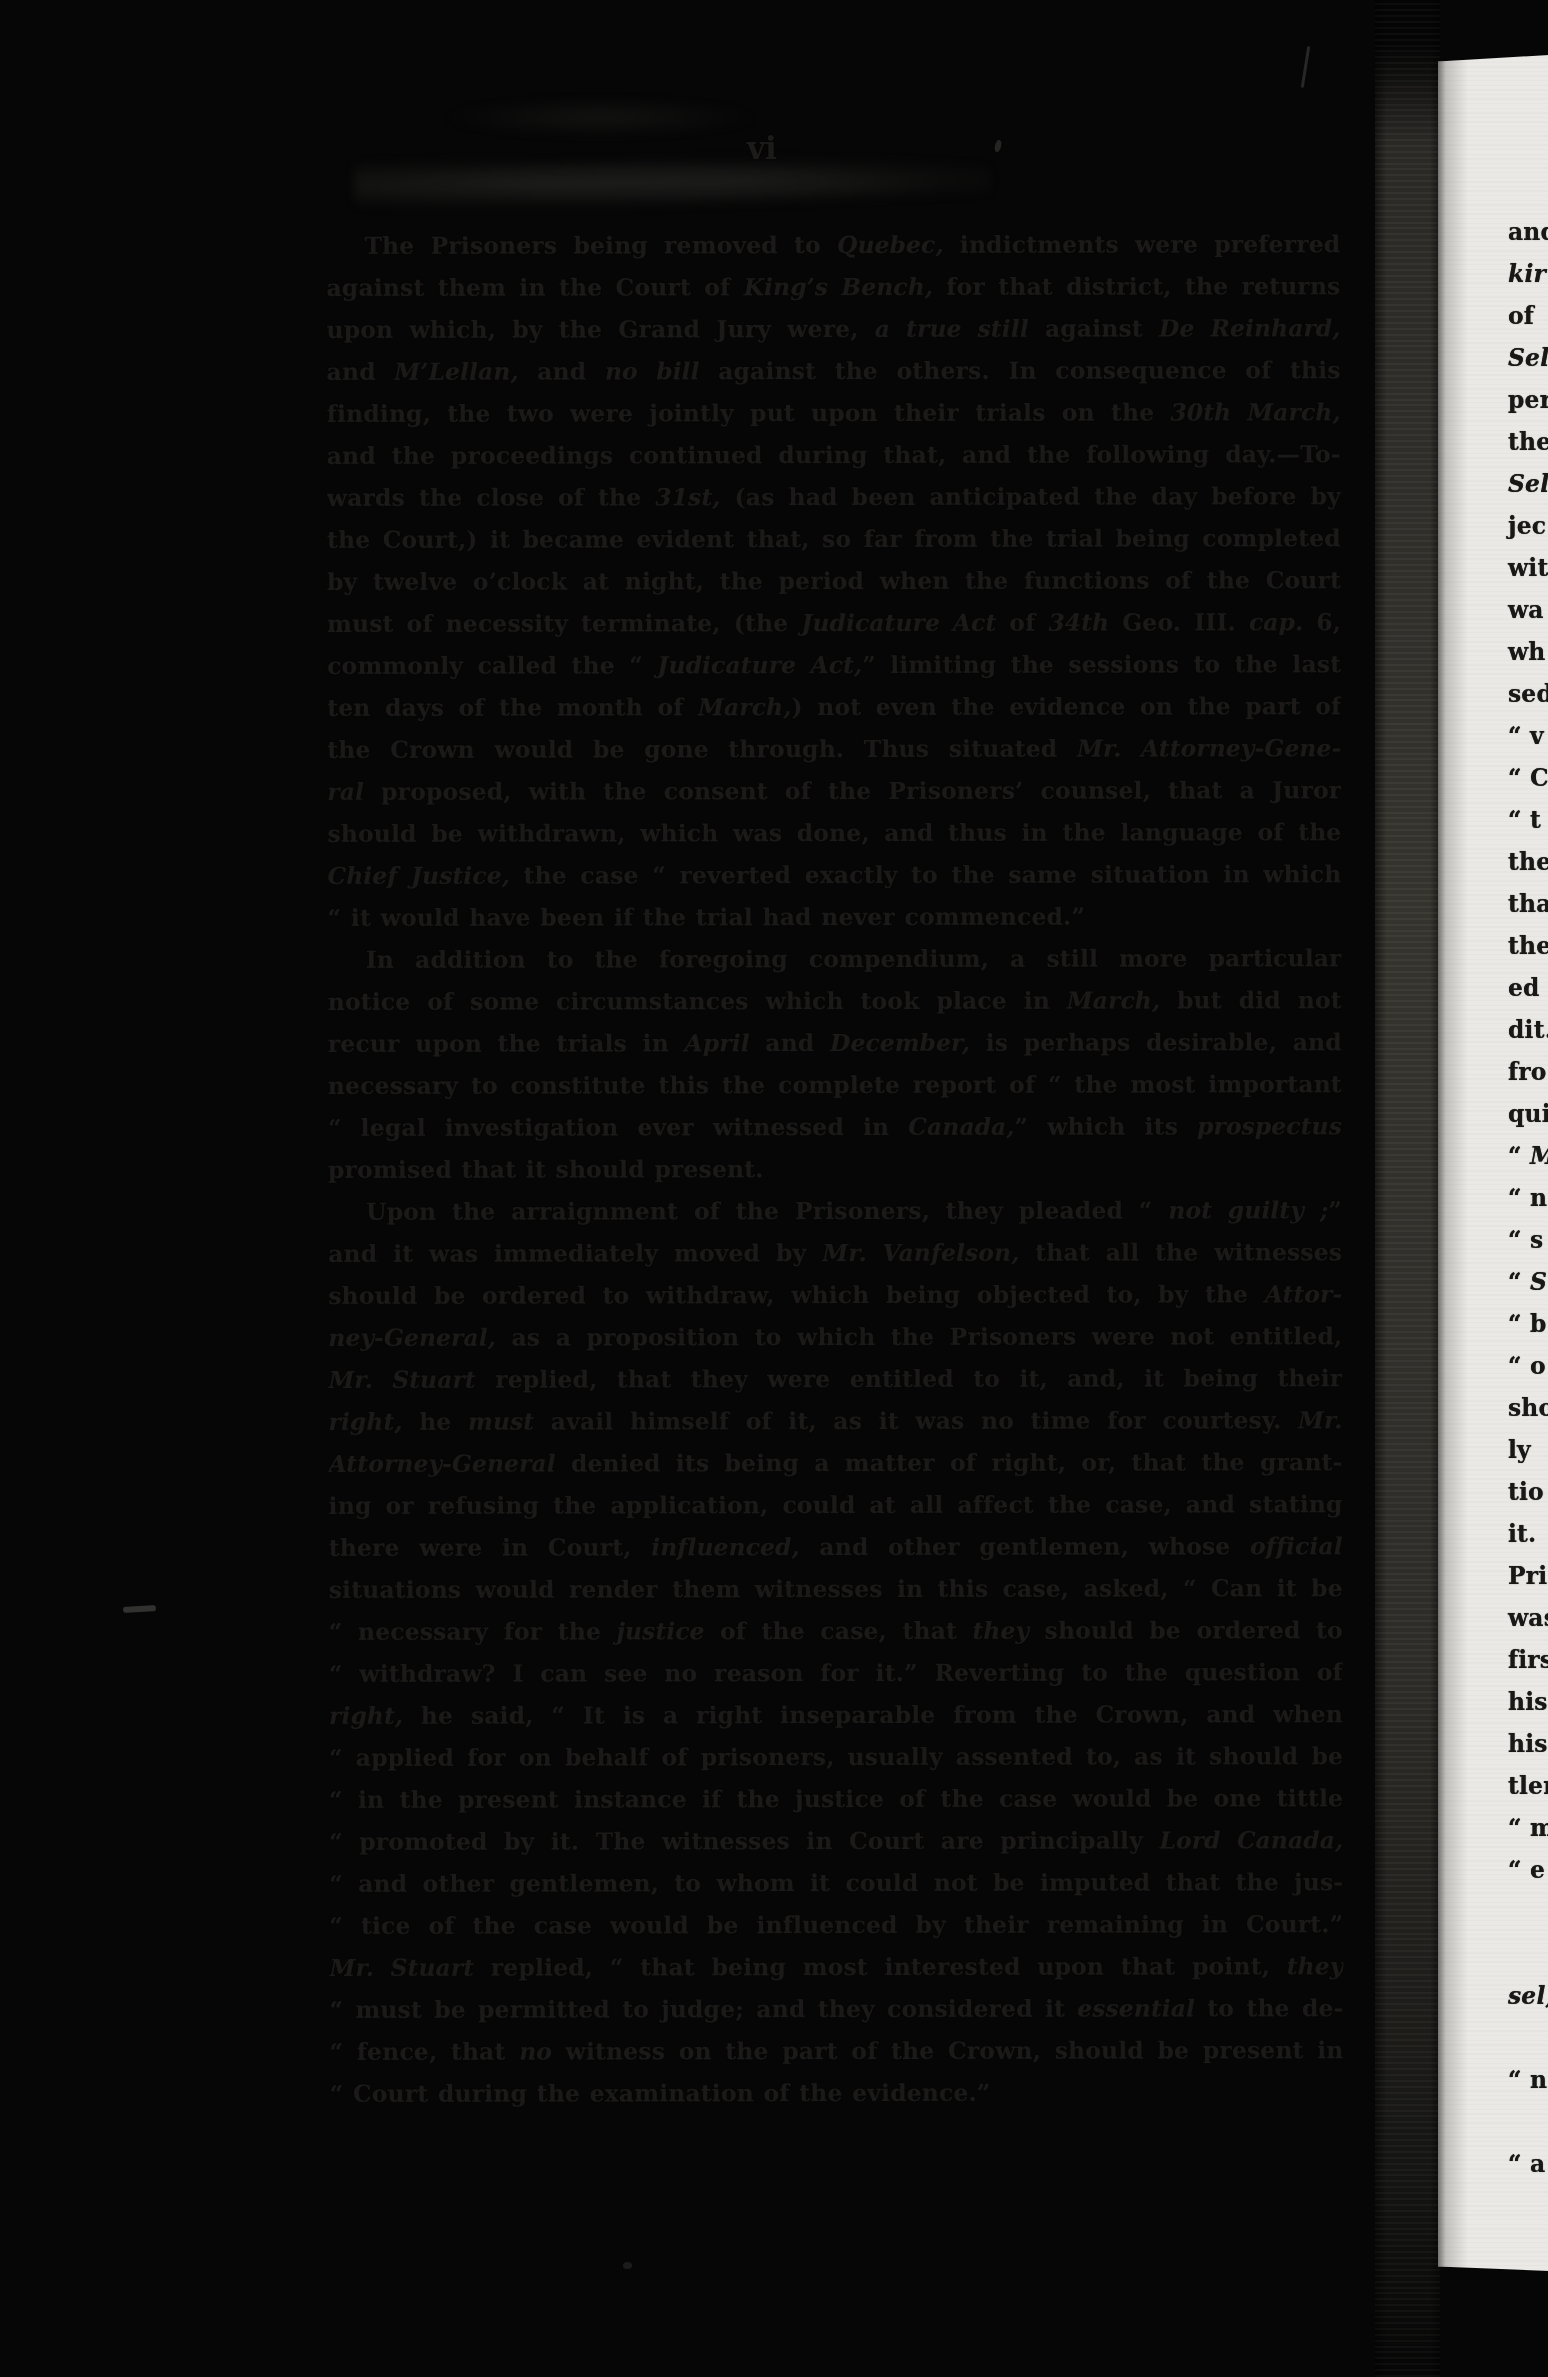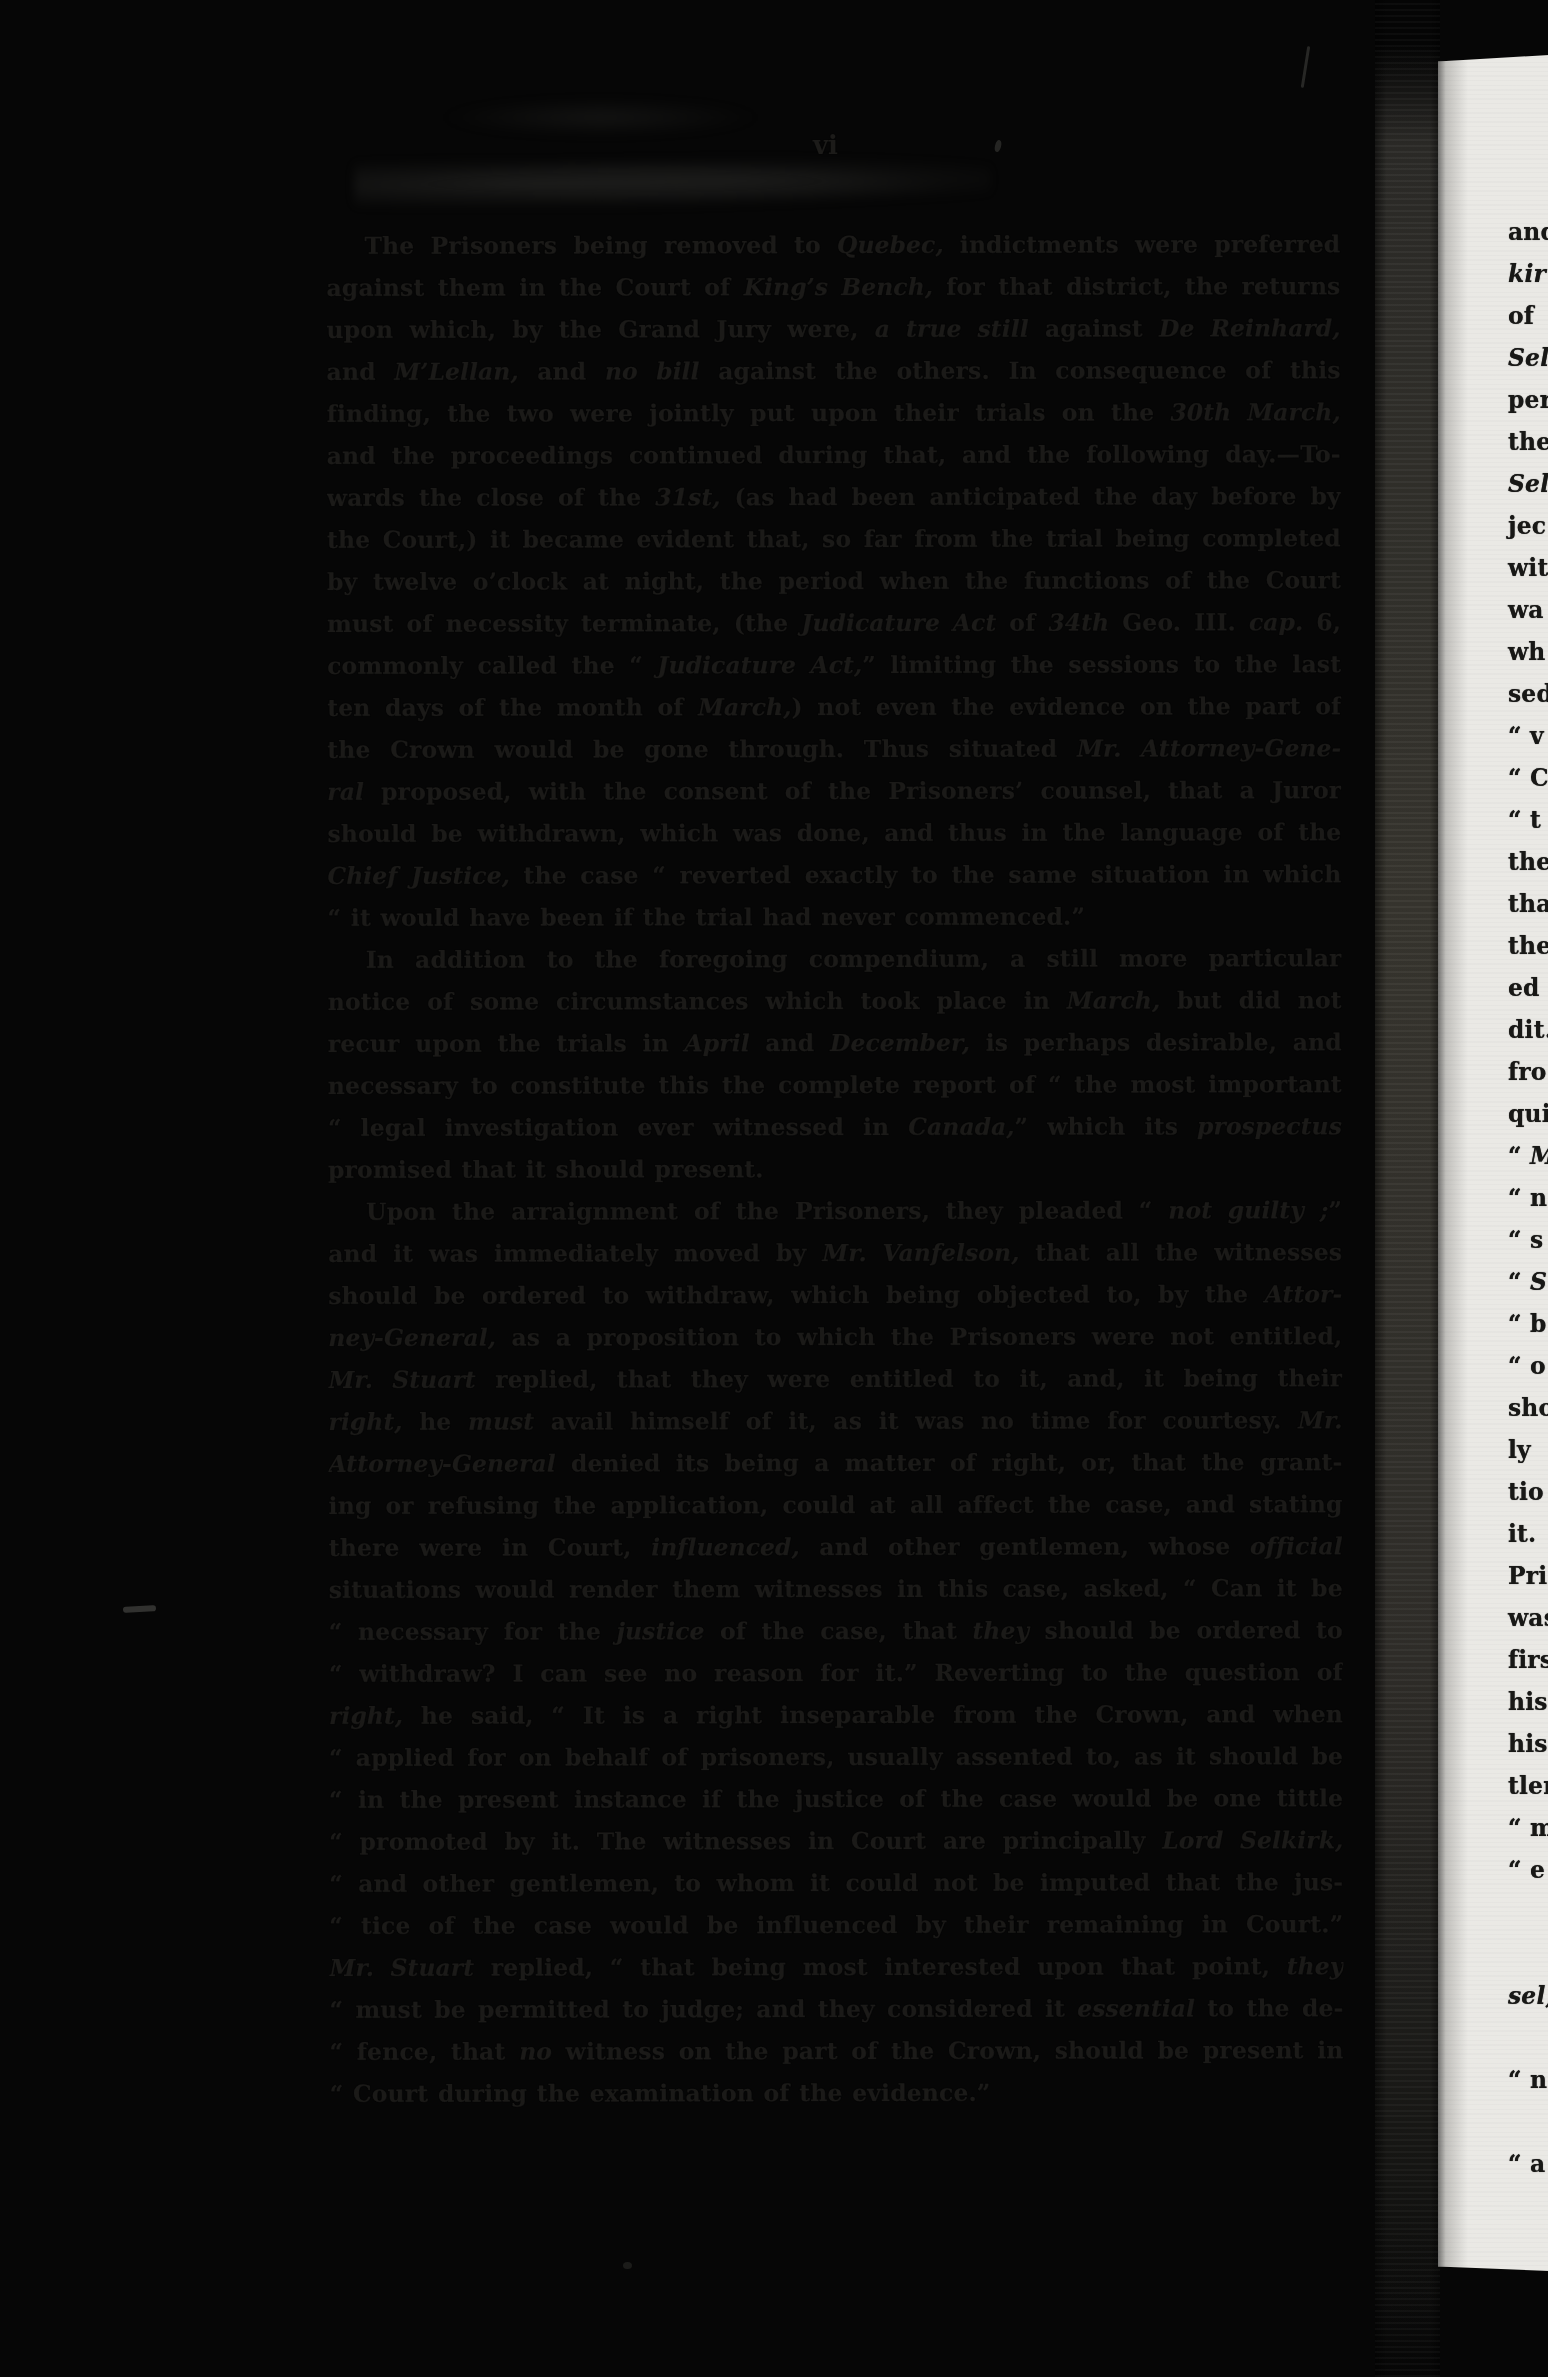--- a/index.html
+++ b/index.html
@@ -21,22 +21,22 @@
       linear-gradient(90deg,
         rgba(0,0,0,.78) 0px,rgba(80,78,74,.55) 9px,rgba(150,148,142,.35) 14.3px,
         rgba(40,39,36,.62) 19.5px,rgba(158,155,148,.30) 29px,rgba(58,56,52,.55) 43px,
         rgba(170,167,159,.25) 55px,rgba(0,0,0,0) 88px),
       repeating-linear-gradient(0deg,rgba(0,0,0,.018) 0 1.3px,rgba(255,255,255,0) 1.3px 4.6px),
       radial-gradient(ellipse at 52% 40%,#edecе8 0%,rgba(0,0,0,0) 60%),
       #e8e7e3;
   }
   .page-number{
     position:absolute;left:699px;top:130px;width:91px;
-    text-align:right;
-    font-size:26px;font-weight:700;color:#1c1b19;
+    text-align:left;
+    font-size:31px;font-weight:700;color:#1c1b19;
     text-shadow:0 0 0.8px rgba(10,10,10,.85);
   }
   .text-block{
     position:absolute;left:280px;top:224px;width:1014px;
     transform:rotate(-0.1deg);
     color:#1b1a18;
     font-size:23.4px;font-weight:700;
     letter-spacing:0.2px;word-spacing:1.3px;
     text-shadow:0 0 0.8px rgba(12,12,12,.82),0.4px 0.4px 0 rgba(30,30,30,.35);
   }
@@ -144,21 +144,21 @@
       <div class="line"><i>right,</i> he <i>must</i> avail himself of it, as it was no time for courtesy.  <i>Mr.</i></div>
       <div class="line"><i>Attorney-General</i> denied its being a matter of right, or, that the grant-</div>
       <div class="line">ing or refusing the application, could at all affect the case, and stating</div>
       <div class="line">there were in Court, <i>influenced,</i> and other gentlemen, whose <i>official</i></div>
       <div class="line">situations would render them witnesses in this case, asked, “ Can it be</div>
       <div class="line">“ necessary for the <i>justice</i> of the case, that <i>they</i> should be ordered to</div>
       <div class="line">“ withdraw? I can see no reason for it.”  Reverting to the question of</div>
       <div class="line"><i>right,</i> he said, “ It is a right inseparable from the Crown, and when</div>
       <div class="line">“ applied for on behalf of prisoners, usually assented to, as it should be</div>
       <div class="line">“ in the present instance if the justice of the case would be one tittle</div>
-      <div class="line">“ promoted by it.  The witnesses in Court are principally <i>Lord Selkirk,</i></div>
+      <div class="line">“ promoted by it.  The witnesses in Court are principally <i>Lord Canada,</i></div>
       <div class="line">“ and other gentlemen, to whom it could not be imputed that the jus-</div>
       <div class="line">“ tice of the case would be influenced by their remaining in Court.”</div>
       <div class="line"><i>Mr. Stuart</i> replied, “ that being most interested upon that point, <i>they</i></div>
       <div class="line">“ must be permitted to judge; and they considered it <i>essential</i> to the de-</div>
       <div class="line">“ fence, that <i>no</i> witness on the part of the Crown, should be present in</div>
       <div class="line last">“ Court during the examination of the evidence.”</div>
     </div>
   <div class="pen-scratch"></div>
   <div class="margin-dash"></div>
   <div class="ink-speck-a"></div>

